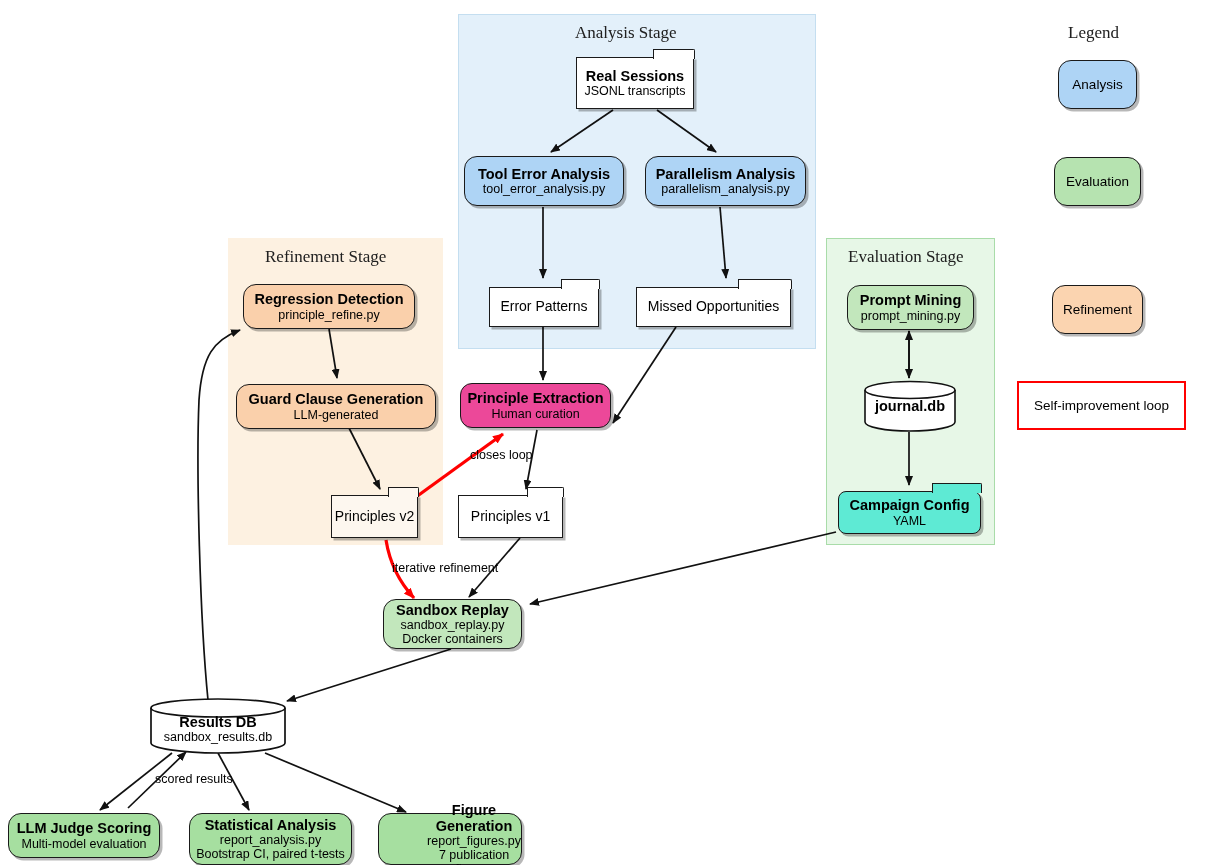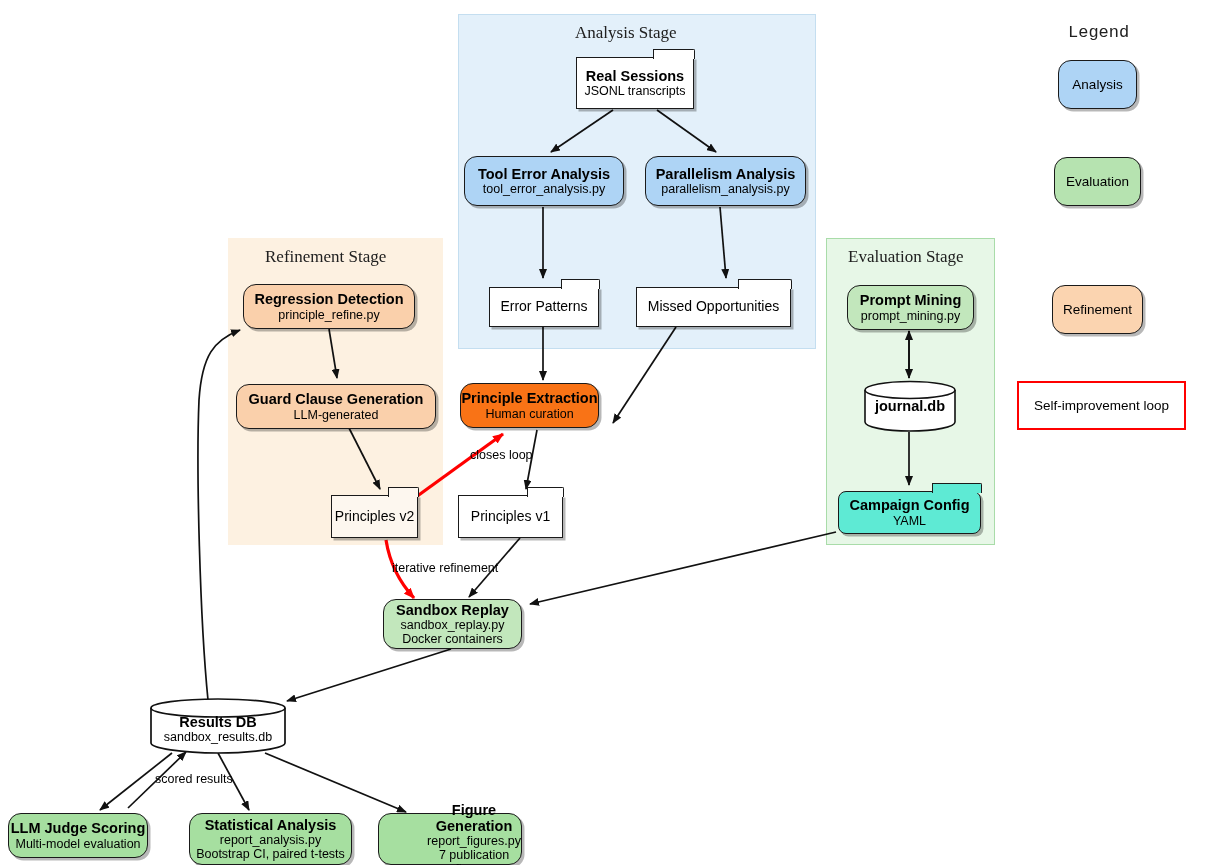--- a/index.html
+++ b/index.html
@@ -20,21 +20,21 @@
   .rounded{border:1.6px solid #1a1a1a;border-radius:13px;
            box-shadow:2.5px 2.5px 0 rgba(0,0,0,0.28);}
   .folder{border:1.6px solid #1a1a1a;background:#ffffff;
           box-shadow:2.5px 2.5px 0 rgba(0,0,0,0.28);}
   .folder .tab{position:absolute;right:-1.6px;top:-9px;height:9px;width:34%;
                border:1.6px solid #1a1a1a;border-bottom:none;background:inherit;
                border-top-right-radius:2px;}
   .cyl{position:absolute;z-index:3;}
   .cyl .lbl{position:absolute;left:0;right:0;top:50%;transform:translateY(-50%);
             text-align:center;}
-  .legend-title{position:absolute;font-family:Liberation Mono, monospace;
+  .legend-title{position:absolute;font-family:Liberation Serif, serif;
                 font-size:17px;color:#202020;}
   .legend-box{position:absolute;z-index:3;display:flex;align-items:center;
               justify-content:center;font-size:13.5px;color:#000000;}
   .loopbox{position:absolute;border:2.4px solid #ff0000;background:#fff;
            display:flex;align-items:center;justify-content:center;
            font-size:13.5px;color:#000;z-index:3;}
   .edge-label{position:absolute;z-index:4;font-size:12.5px;color:#000;
               white-space:nowrap;background:transparent;}
 </style>
 </head>
@@ -131,21 +131,21 @@
   <div class="node folder" style="left:489px;top:287px;width:110px;height:40px;background:#ffffff;">
     <span class="tab"></span>
     <span class="tp">Error Patterns</span>
   </div>
 
   <div class="node folder" style="left:636px;top:287px;width:155px;height:40px;background:#ffffff;">
     <span class="tab"></span>
     <span class="tp">Missed Opportunities</span>
   </div>
 
-  <div class="node rounded" style="left:460px;top:383px;width:139px;height:45px;background:#f97316;">
+  <div class="node rounded" style="left:460px;top:383px;width:151px;height:45px;background:#ec4899;border-radius:12px;">
     <span class="t1">Principle Extraction</span>
     <span class="t2">Human curation</span>
   </div>
 
   <div class="node folder" style="left:458px;top:495px;width:105px;height:43px;background:#ffffff;">
     <span class="tab"></span>
     <span class="tp">Principles v1</span>
   </div>
 
   <div class="node folder" style="left:331px;top:495px;width:87px;height:43px;background:#fdf7ef;">
@@ -192,21 +192,21 @@
     <svg viewBox="0 0 136 56" style="width:136px;height:56px;overflow:visible;">
       <path d="M1,10 L1,45 C1,50 31,55 68,55 C105,55 135,50 135,45 L135,10" fill="#ffffff" stroke="#111" stroke-width="1.7"></path>
       <ellipse cx="68" cy="10" rx="67" ry="9" fill="#ffffff" stroke="#111" stroke-width="1.7"></ellipse>
     </svg>
     <div class="lbl" style="top:56%;">
       <div class="t1">Results DB</div>
       <div class="t2">sandbox_results.db</div>
     </div>
   </div>
 
-  <div class="node rounded" style="left:8px;top:813px;width:140px;height:45px;background:#a6dfa0;">
+  <div class="node rounded" style="left:8px;top:813px;width:152px;height:45px;background:#a6dfa0;">
     <span class="t1">LLM Judge Scoring</span>
     <span class="t2">Multi-model evaluation</span>
   </div>
 
   <div class="node rounded" style="left:189px;top:813px;width:163px;height:52px;background:#a6dfa0;">
     <span class="t1">Statistical Analysis</span>
     <span class="t2">report_analysis.py</span>
     <span class="t2">Bootstrap CI, paired t-tests</span>
   </div>
 

